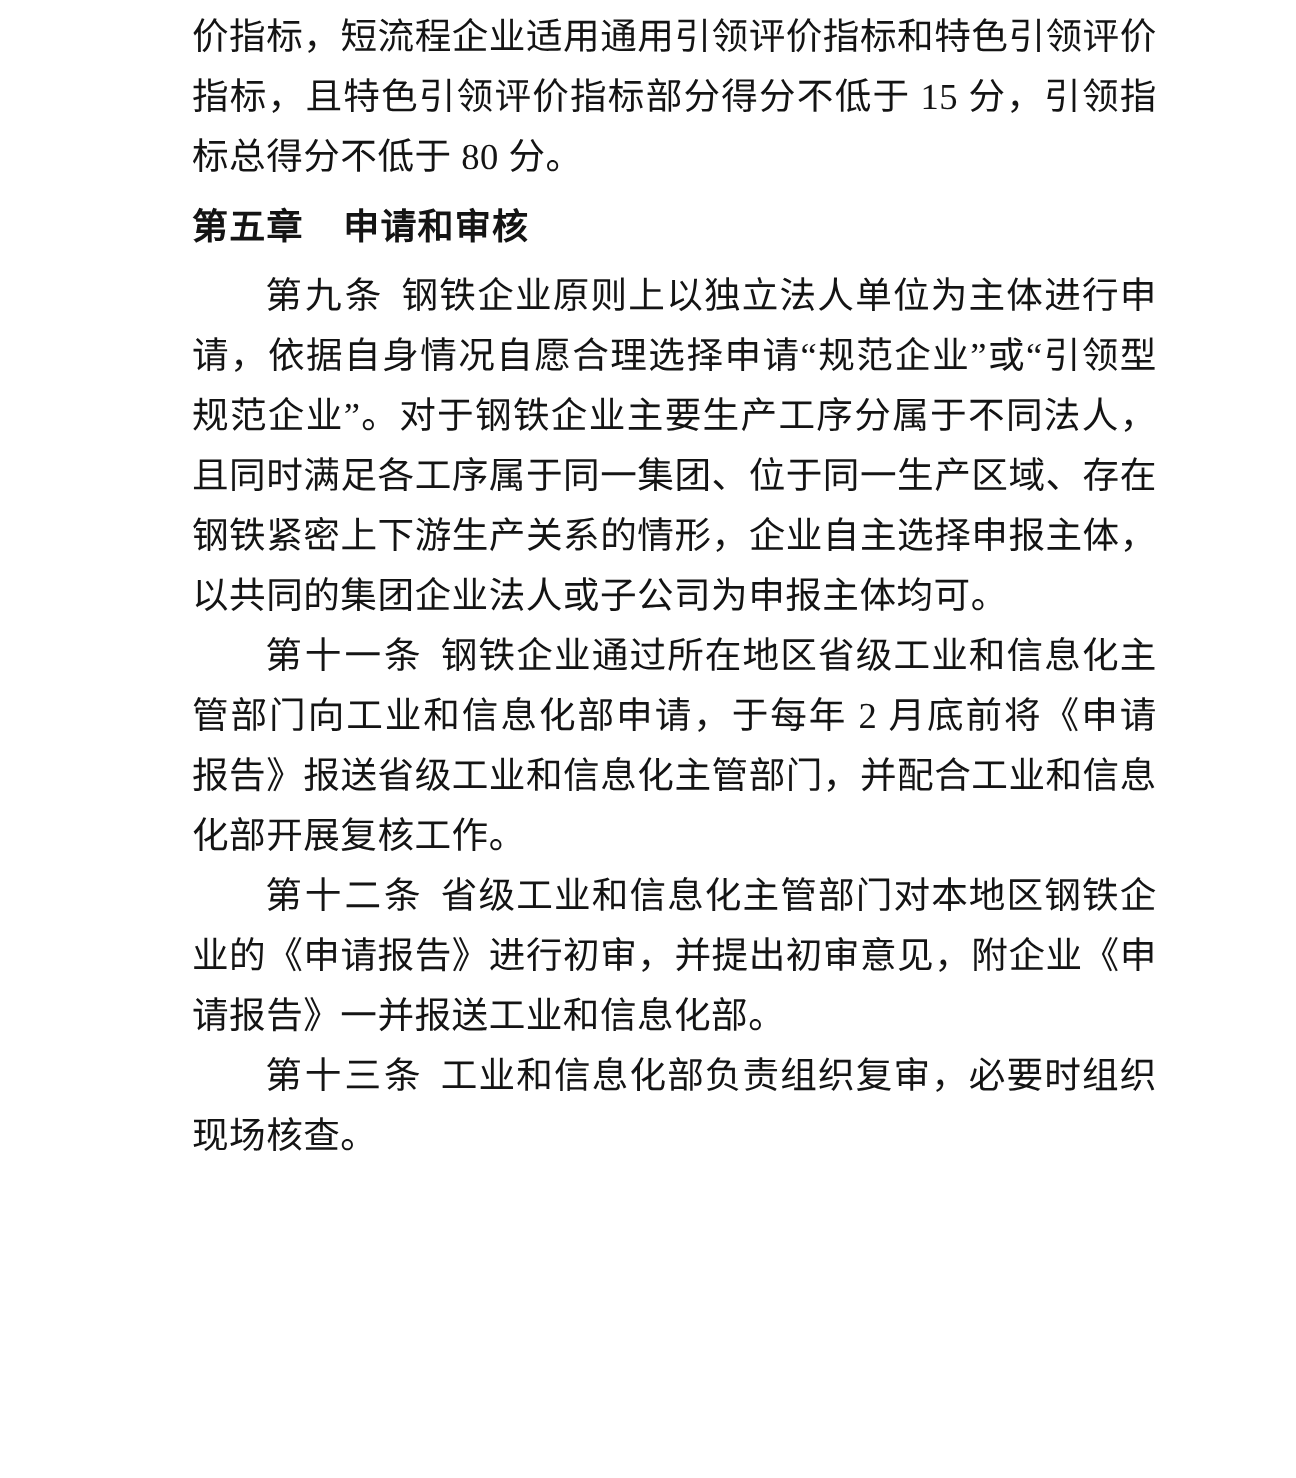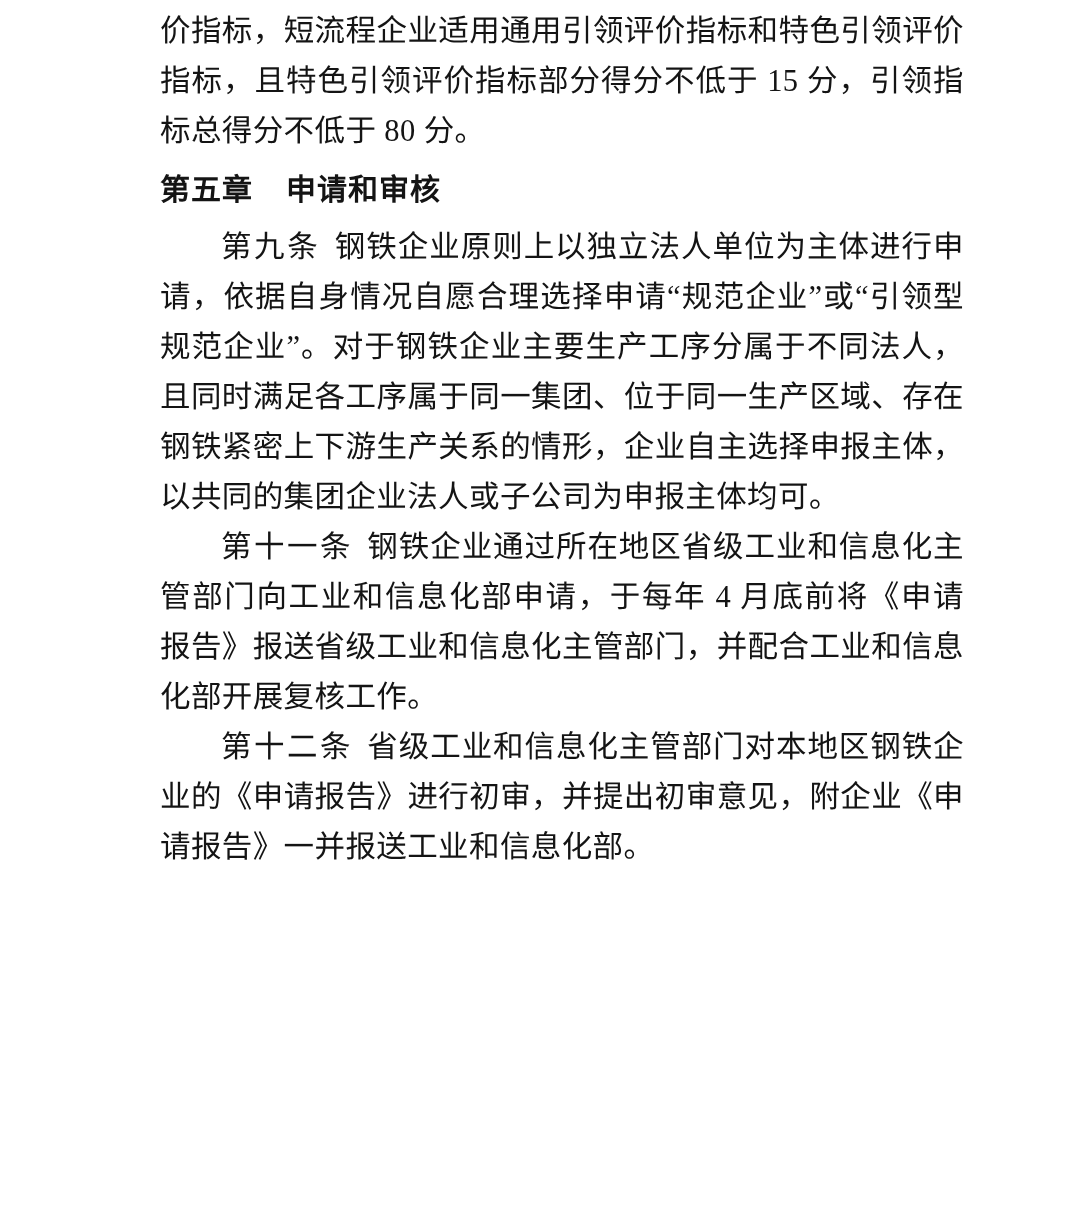--- a/index.html
+++ b/index.html
@@ -72,23 +72,26 @@
     <h2 class="chapter-heading">
       <span>第五章</span><span class="gap"></span><span>申请和审核</span>
     </h2>
 
     <p class="para indent">
       <span class="art-label">第九条</span><span class="art-gap"></span><span>钢铁企业原则上以独立法人单位为主体进行申请，依据自身情况自愿合理选择申请“规范企业”或“引领型规范企业”。对于钢铁企业主要生产工序分属于不同法人，且同时满足各工序属于同一集团、位于同一生产区域、存在钢铁紧密上下游生产关系的情形，企业自主选择申报主体，以共同的集团企业法人或子公司为申报主体均可。</span>
     </p>
 
 
     <p class="para indent">
-      <span class="art-label">第十一条</span><span class="art-gap"></span><span>钢铁企业通过所在地区省级工业和信息化主管部门向工业和信息化部申请，于每年 4 月底前将《申请报告》报送省级工业和信息化主管部门，并配合工业和信息化部开展复核工作。</span>
+      <span class="art-label">第十一条</span><span class="art-gap"></span><span>钢铁企业通过所在地区省级工业和信息化主管部门向工业和信息化部申请，于每年 2 月底前将《申请报告》报送省级工业和信息化主管部门，并配合工业和信息化部开展复核工作。</span>
     </p>
 
     <p class="para indent">
       <span class="art-label">第十二条</span><span class="art-gap"></span><span>省级工业和信息化主管部门对本地区钢铁企业的《申请报告》进行初审，并提出初审意见，附企业《申请报告》一并报送工业和信息化部。</span>
     </p>
 
+    <p class="para indent">
+      <span class="art-label">第十三条</span><span class="art-gap"></span><span>工业和信息化部负责组织复审，必要时组织现场核查。</span>
+    </p>
 
 
   </div>
 </div>
 
 </body></html>

